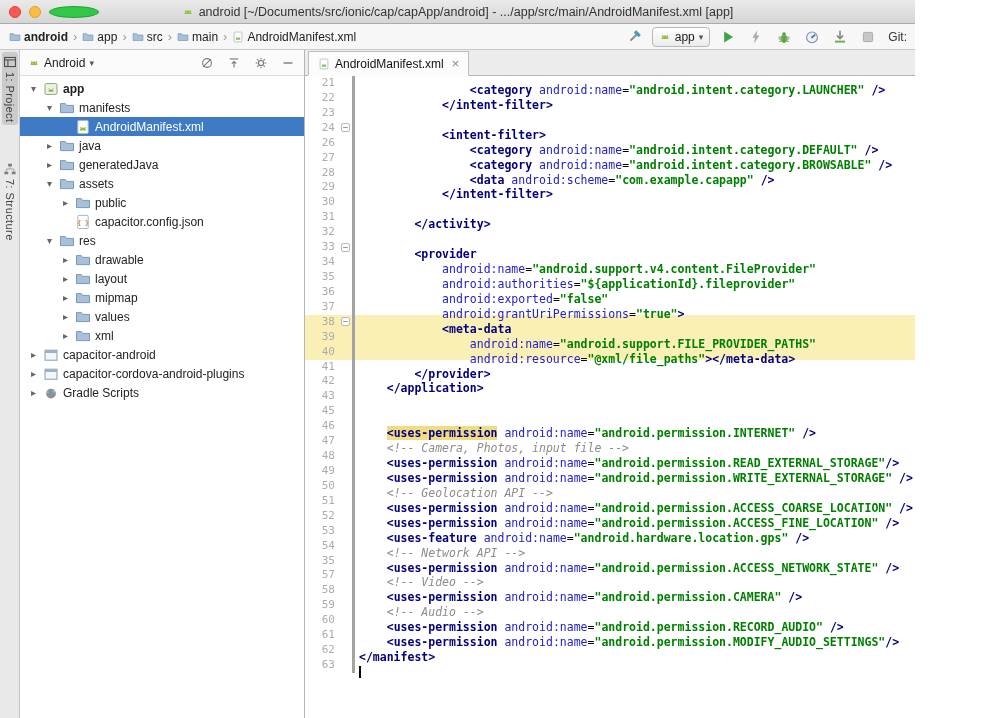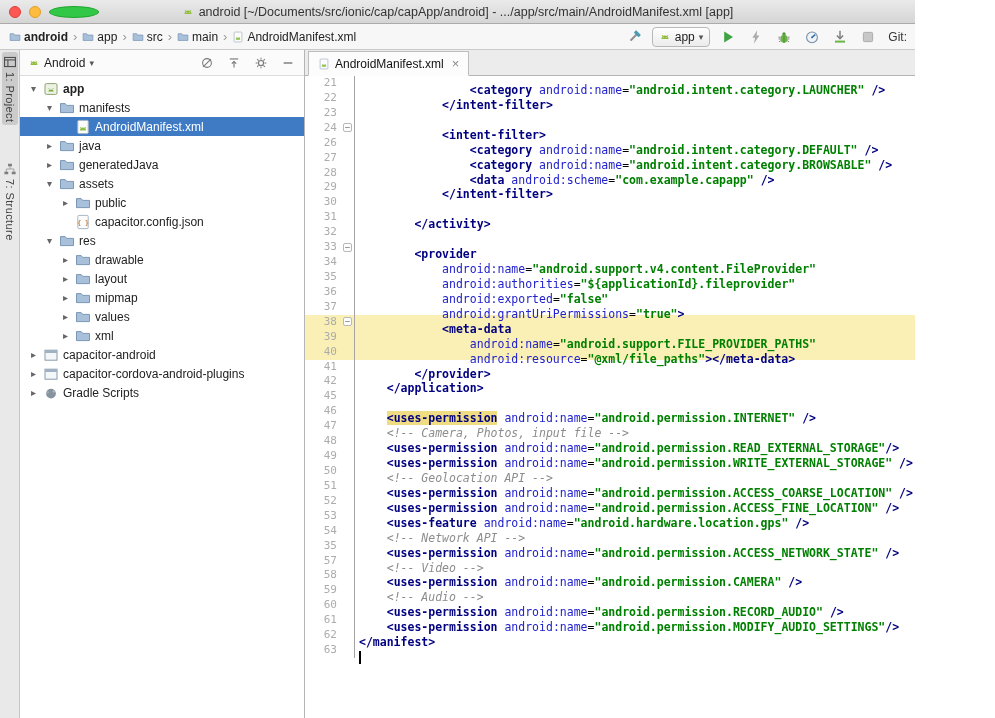--- a/index.html
+++ b/index.html
@@ -61,21 +61,21 @@
   .tabbar { flex:0 0 26px; background:#ECECEC; border-bottom:1px solid #B5B5B5; display:flex; align-items:flex-end; padding-left:3px; }
   .tab { height:25px; margin-bottom:-1px; display:flex; align-items:center; gap:5px; padding:0 9px;
          background:#FCFCFC; border:1px solid #BDBDBD; border-bottom:1px solid #FCFCFC; font-size:12px; color:#111; }
   .tab-close { color:#888; font-size:13px; line-height:1; margin-left:3px; }
 
   .code { flex:1; overflow:hidden; font-family:"DejaVu Sans Mono","Liberation Mono",monospace;
           font-size:11.5px; line-height:14.93px; background:#FFFFFF; }
   .row { display:flex; height:14.93px; }
   .row.hl { background:#FAF0B5; }
   .g { flex:0 0 50px; text-align:right; padding-right:17px; color:#ACACAC; font-size:11px;
-       border-right:1px solid #a3a3a3; position:relative; }
+       border-right:3px solid #a3a3a3; position:relative; }
   .fold { position:absolute; right:2px; top:2.5px; width:9px; height:9px; border:1px solid #B9B9B9; border-radius:2px;
           background:#FDFDFD; color:#777; font-size:9px; line-height:7px; text-align:center; }
   .c { flex:1; white-space:pre; position:relative; padding-left:4px;margin-top:7px; }
   .tok-p { color:#000; }
   .tok-t { color:#000080; font-weight:bold; }
   .tok-a { color:#2222CC; }
   .tok-v { color:#008000; font-weight:bold; }
   .tok-c { color:#8C8C8C; font-style:italic; }
   .tok-th { color:#000080; font-weight:bold; background:#F0DC82; }
   .caret-bar { position:absolute; left:4px; top:1px; width:2px; height:12.5px; background:#000; }
@@ -577,20 +577,24 @@
           </div>
           <div class="row">
             <span class="g"><span>41</span></span>
             <span class="c"><span class="tok-p">        </span><span class="tok-t">&lt;/provider&gt;</span></span>
           </div>
           <div class="row">
             <span class="g"><span>42</span></span>
             <span class="c"><span class="tok-p">    </span><span class="tok-t">&lt;/application&gt;</span></span>
           </div>
           <div class="row">
+            <span class="g"><span>43</span></span>
+            <span class="c"></span>
+          </div>
+          <div class="row">
             <span class="g"><span>45</span></span>
             <span class="c"></span>
           </div>
           <div class="row">
             <span class="g"><span>46</span></span>
             <span class="c"><span class="tok-p">    </span><span class="tok-th">&lt;uses-permission</span><span class="tok-p"> </span><span class="tok-a">android:name</span><span class="tok-p">=</span><span class="tok-v">"android.permission.INTERNET"</span><span class="tok-p"> </span><span class="tok-t">/&gt;</span></span>
           </div>
           <div class="row">
             <span class="g"><span>47</span></span>
             <span class="c"><span class="tok-p">    </span><span class="tok-c">&lt;!-- Camera, Photos, input file --&gt;</span></span>

